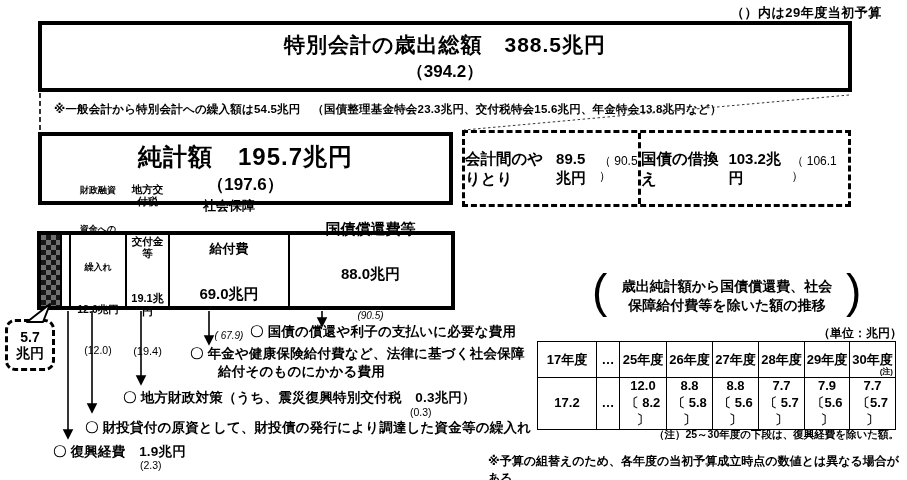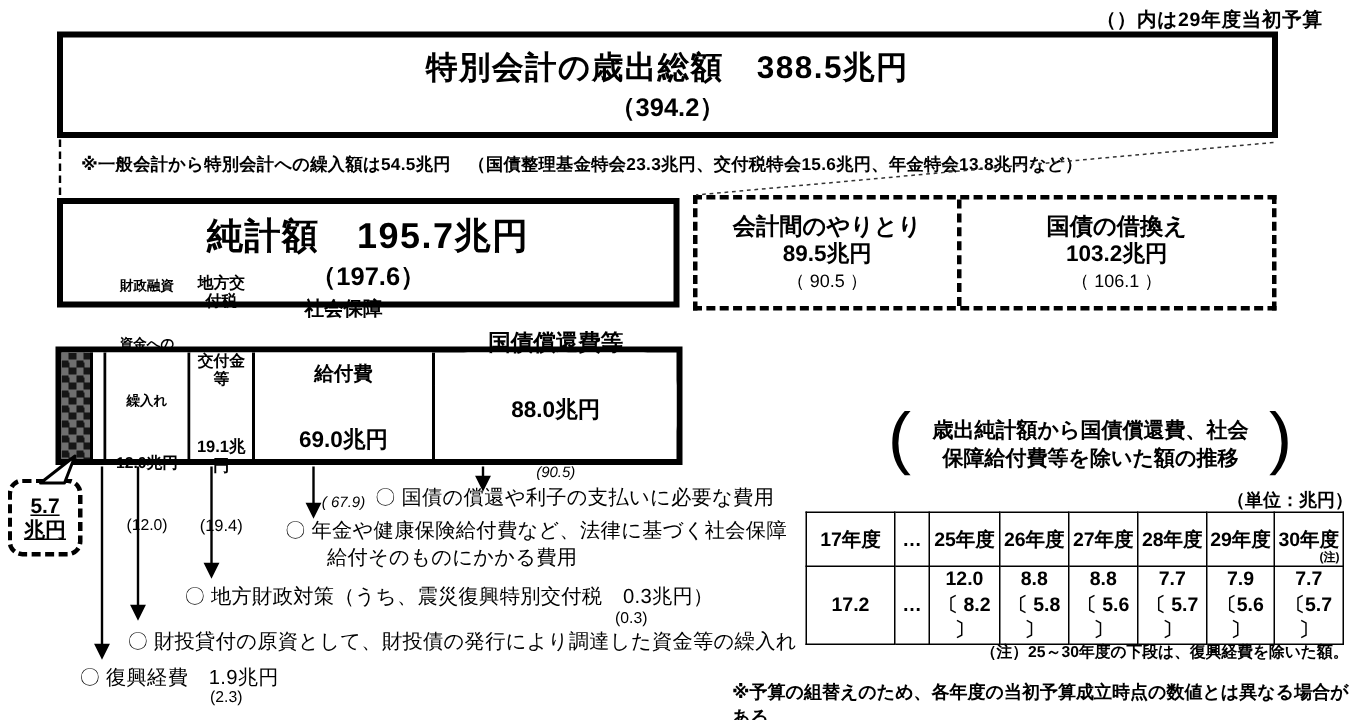--- a/index.html
+++ b/index.html
@@ -15,21 +15,21 @@
   .top-box .t1{font-size:21px;font-weight:900;letter-spacing:1px;}
   .top-box .t2{font-size:17px;font-weight:800;margin-top:1px;}
   .transfer-note{left:54px;top:102px;font-size:11.5px;font-weight:700;letter-spacing:.2px;}
   .transfer-note .amt{font-weight:900;}
   
   .net-box{left:38px;top:132px;width:407px;height:65px;border:4px solid #000;
     display:flex;flex-direction:column;align-items:center;justify-content:center;}
   .net-box .t1{font-size:24px;font-weight:900;letter-spacing:1px;}
   .net-box .t2{font-size:17px;font-weight:700;}
   .dashed-group{left:462px;top:130px;width:383px;height:71px;border:3px dashed #000;display:flex;}
-  .dashed-cell{flex:0 0 auto;display:flex;flex-direction:column;align-items:center;justify-content:center;line-height:1.25;}
+  .dashed-cell{flex:0 0 auto;display:flex;flex-direction:row;align-items:center;justify-content:center;line-height:1.25;}
   .dashed-cell .t1{font-size:15.5px;font-weight:700;}
   .dashed-cell .t2{font-size:15px;font-weight:700;}
   .dashed-cell .t3{font-size:12px;font-weight:400;}
   .dash-div{width:0;border-left:3px dashed #000;height:100%;}
   
   .bar{left:37px;top:231px;width:410px;height:71px;border:4px solid #000;display:flex;}
   .seg{box-sizing:border-box;border-right:2px solid #000;display:flex;flex-direction:column;
     align-items:center;justify-content:center;text-align:center;line-height:1.15;background:#fff;gap:28px;}
   .seg:last-child{border-right:none;}
   .seg-checker{width:21px;background:conic-gradient(#161616 90deg,#6f6f6f 90deg 180deg,#161616 180deg 270deg,#6f6f6f 270deg) 0 0/10px 10px;}
@@ -40,23 +40,23 @@
   .seg-kokusai{flex:1;border-radius:22px;}
   .seg .s9{font-size:9px;font-weight:700;}
   .seg .s10{font-size:10.5px;font-weight:700;}
   .seg .s10n{font-size:10.5px;font-weight:400;}
   .seg .s13{font-size:13px;font-weight:700;}
   .seg .s15{font-size:15px;font-weight:700;}
   .seg .s12n{font-size:10px;font-weight:400;font-style:italic;}
   
   .callout{left:5px;top:319px;width:44px;height:46px;border:3px dashed #000;border-radius:10px;
     background:#fff;display:flex;flex-direction:column;align-items:center;justify-content:center;
-    font-size:14px;font-weight:900;line-height:1.15;z-index:2;text-decoration:underline;}
-  
-  .bullet{font-size:13.5px;font-weight:400;letter-spacing:.2px;white-space:nowrap;}
+    font-size:14px;font-weight:900;line-height:1.15;z-index:2;}
+  
+  .bullet{font-size:13.5px;font-weight:700;letter-spacing:.2px;white-space:nowrap;}
   .bullet-sub{font-size:10.5px;font-weight:400;white-space:nowrap;}
   
   .rp-paren{font-size:46px;font-weight:400;line-height:42px;}
   .rp-title{left:607px;top:277px;width:240px;text-align:center;font-size:14px;font-weight:700;line-height:19px;}
   .rp-unit{left:818px;top:325px;font-size:12px;font-weight:700;}
   table.trend{position:absolute;left:537px;top:341px;border-collapse:collapse;table-layout:fixed;}
   table.trend td,table.trend th{border:1.5px solid #000;text-align:center;vertical-align:middle;
     padding:0;font-size:13px;font-weight:700;}
   table.trend th{height:35px;position:relative;}
   table.trend td{height:44px;line-height:1.3;}

